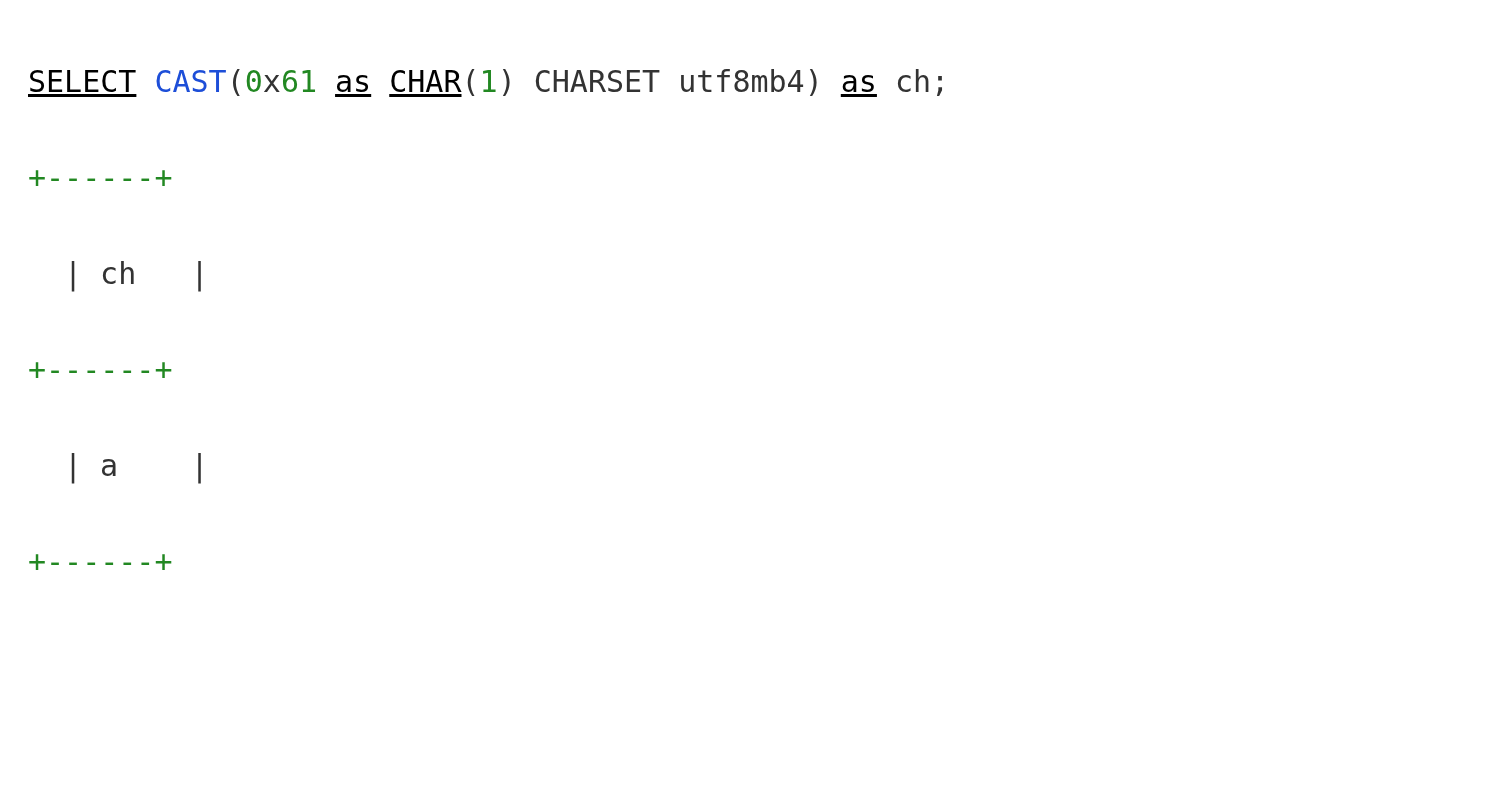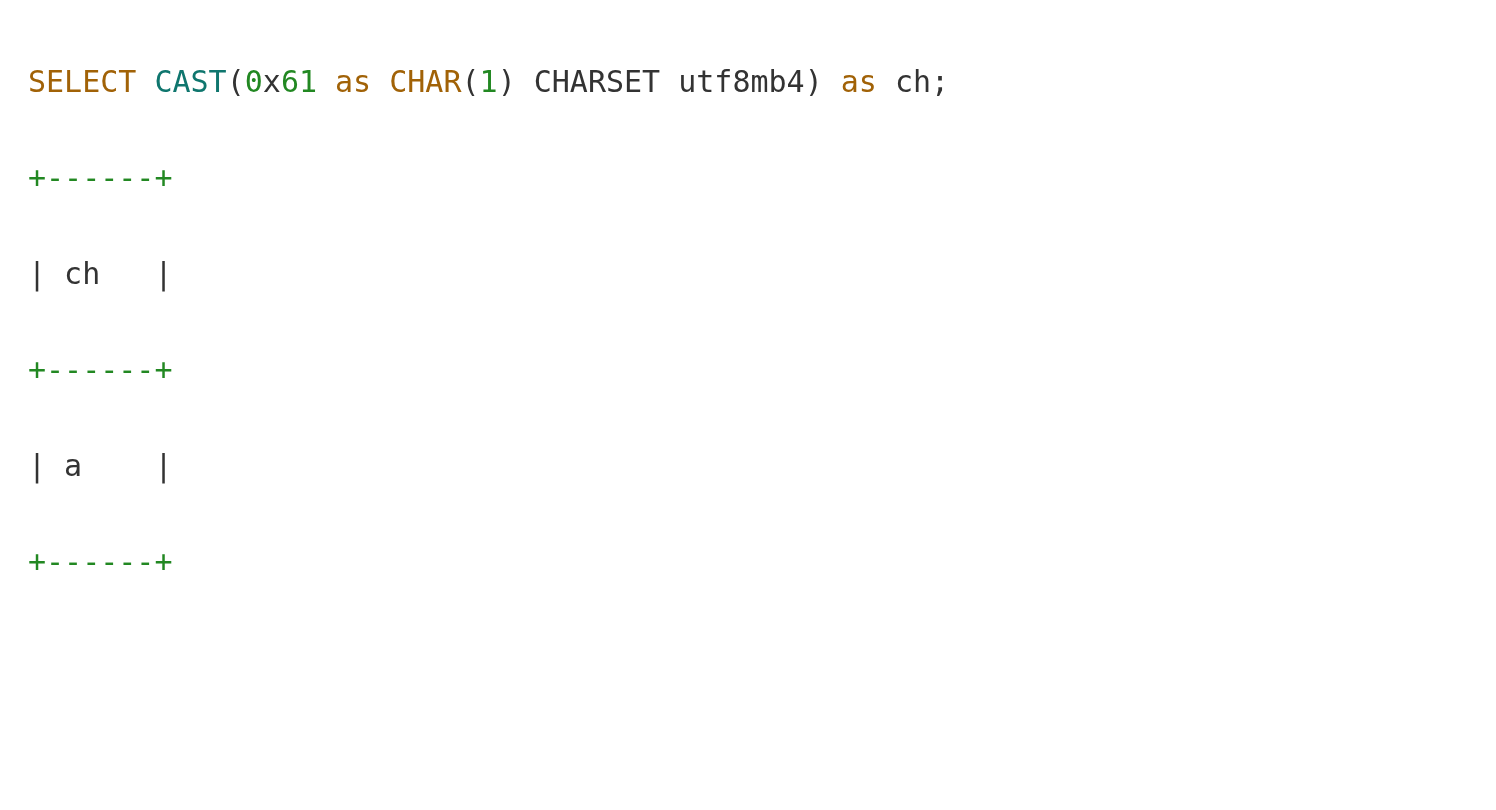--- a/index.html
+++ b/index.html
@@ -1,22 +1,22 @@
 <!DOCTYPE html>
 <html><head>
 <meta charset="utf-8">
 <style>
   html,body{margin:0;padding:0;background:#fff;font-family:"DejaVu Sans Mono","Menlo","Consolas",monospace;font-size:30px;line-height:1.6;}
   .wrap{padding:10px 28px;white-space:pre;position:relative;width:1496px;box-sizing:border-box;}
-  .kw{color:#a16207;}      
-  .fn{color:#0f766e;}      
+  .kw{color:#000000;text-decoration:underline;}      
+  .fn{color:#1d4ed8;}      
   .num{color:#228822;}     
   .txt{color:#333;}        
   .border{color:#228822;}  
-  .row{color:#333;}        
+  .row{color:#333;margin-left:36px;}        
   .status .n{color:#228822;}
   .blank{height:48px;}
 </style>
 </head>
 <body>
 
 <div class="wrap">
 <div><span class="kw">SELECT</span> <span class="fn">CAST</span><span class="txt">(</span><span class="num">0</span><span class="txt">x</span><span class="num">61</span> <span class="kw">as</span> <span class="kw">CHAR</span><span class="txt">(</span><span class="num">1</span><span class="txt">)</span><span class="txt"> CHARSET utf8mb4</span><span class="txt">)</span> <span class="kw">as</span><span class="txt"> ch;</span></div>
 <div class="border">+------+</div>
 <div class="row">| ch   |</div>

